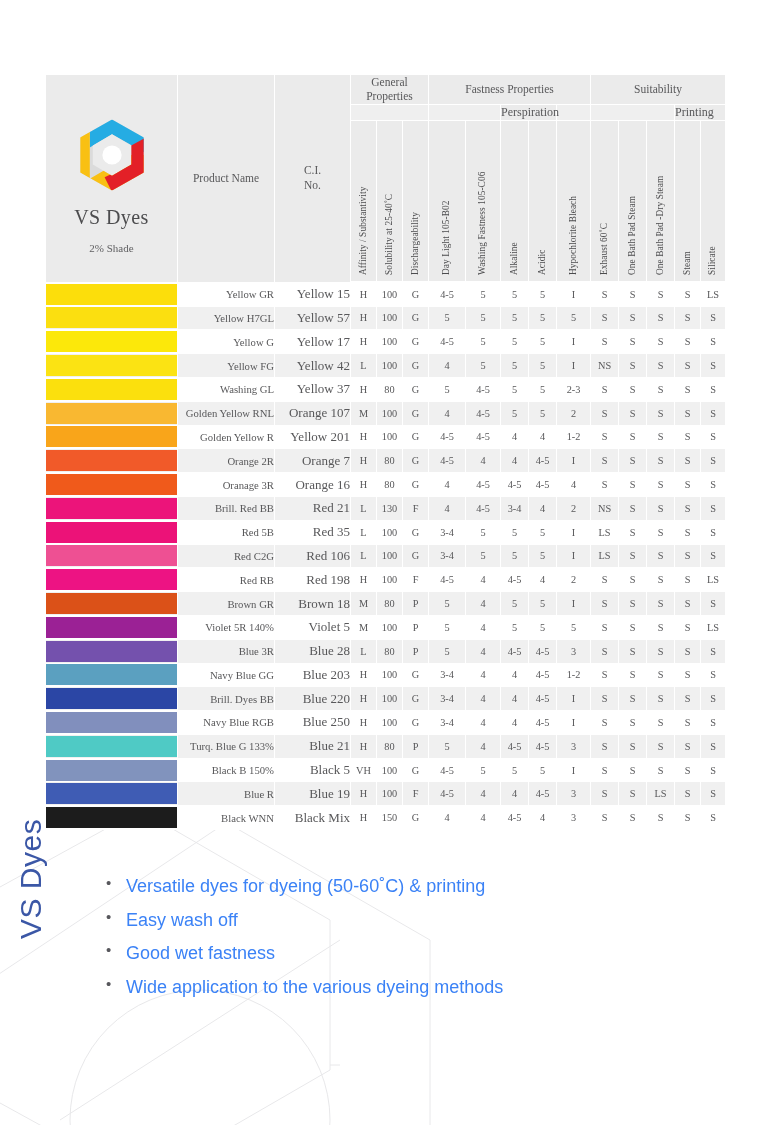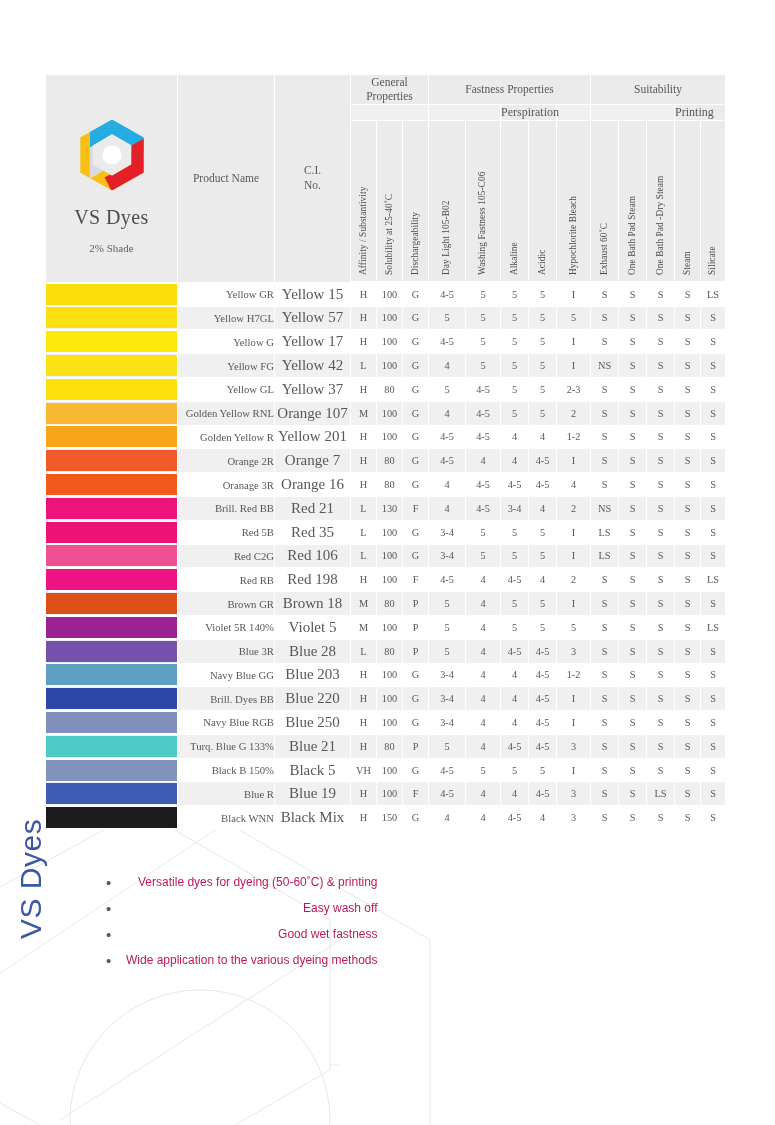--- a/index.html
+++ b/index.html
@@ -63,39 +63,39 @@
     font-size:11.5px;color:#4c4c4e;line-height:1.3;
   }
 
   
   tr.row td{height:22.8px;}
   tr.row:nth-child(odd) td{background:#ffffff;}
   tr.row:nth-child(even) td{background:#f0f0f0;}
   td.swatch{padding:0;border:1px solid #ffffff;}
   td.swatch div{width:100%;height:21px;}
   td.pname{font-size:10.7px;color:#58585a;padding-left:9px;text-align:right;}
-  td.ci{font-size:15px;color:#58585a;padding-left:10px;text-align:center;}
+  td.ci{font-size:13px;color:#58585a;padding-left:10px;text-align:right;}
   td.val{font-size:10.3px;color:#6d6d6f;text-align:center;}
 
   
   .bottom{position:absolute;left:0;top:855px;width:775px;height:230px;}
   .sidetitle{
     position:absolute;left:14px;top:84px;
     font-family:"Liberation Sans", sans-serif;
     font-size:30px;color:#3b57a6;
     transform:rotate(-90deg);transform-origin:left top;
     white-space:nowrap;letter-spacing:.5px;
   }
   ul.feat{
     position:absolute;left:100px;top:20px;margin:0;padding:0;list-style:none;
     font-family:"Liberation Sans", sans-serif;
   }
   ul.feat li{
-    font-size:12px;color:#be185d;margin:0 0 11px 0;
-    position:relative;padding-left:26px;line-height:1.25;text-align:right;
+    font-size:18px;color:#3b82f6;margin:0 0 11px 0;
+    position:relative;padding-left:26px;line-height:1.25;
   }
   ul.feat li:before{
     content:"•";position:absolute;left:6px;top:-1px;color:#57575c;font-size:15px;
   }
 </style>
 </head>
 <body>
 
 <div class="page">
 
@@ -303,21 +303,21 @@
             <td class="val">NS</td>
             <td class="val">S</td>
             <td class="val">S</td>
             <td class="val">S</td>
             <td class="val">S</td>
           </tr>
           <tr class="row">
             <td class="swatch">
               <div style="background: rgb(251, 224, 13);"></div>
             </td>
-            <td class="pname">Yellow GL</td>
+            <td class="pname">Washing GL</td>
             <td class="ci">Yellow 37</td>
             <td class="val">H</td>
             <td class="val">80</td>
             <td class="val">G</td>
             <td class="val">5</td>
             <td class="val">4-5</td>
             <td class="val">5</td>
             <td class="val">5</td>
             <td class="val">2-3</td>
             <td class="val">S</td>

